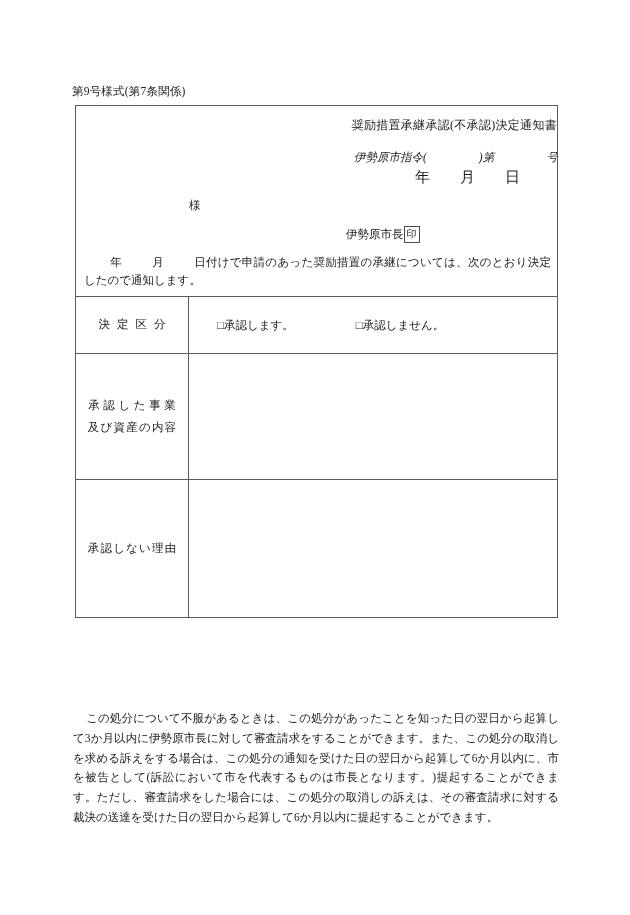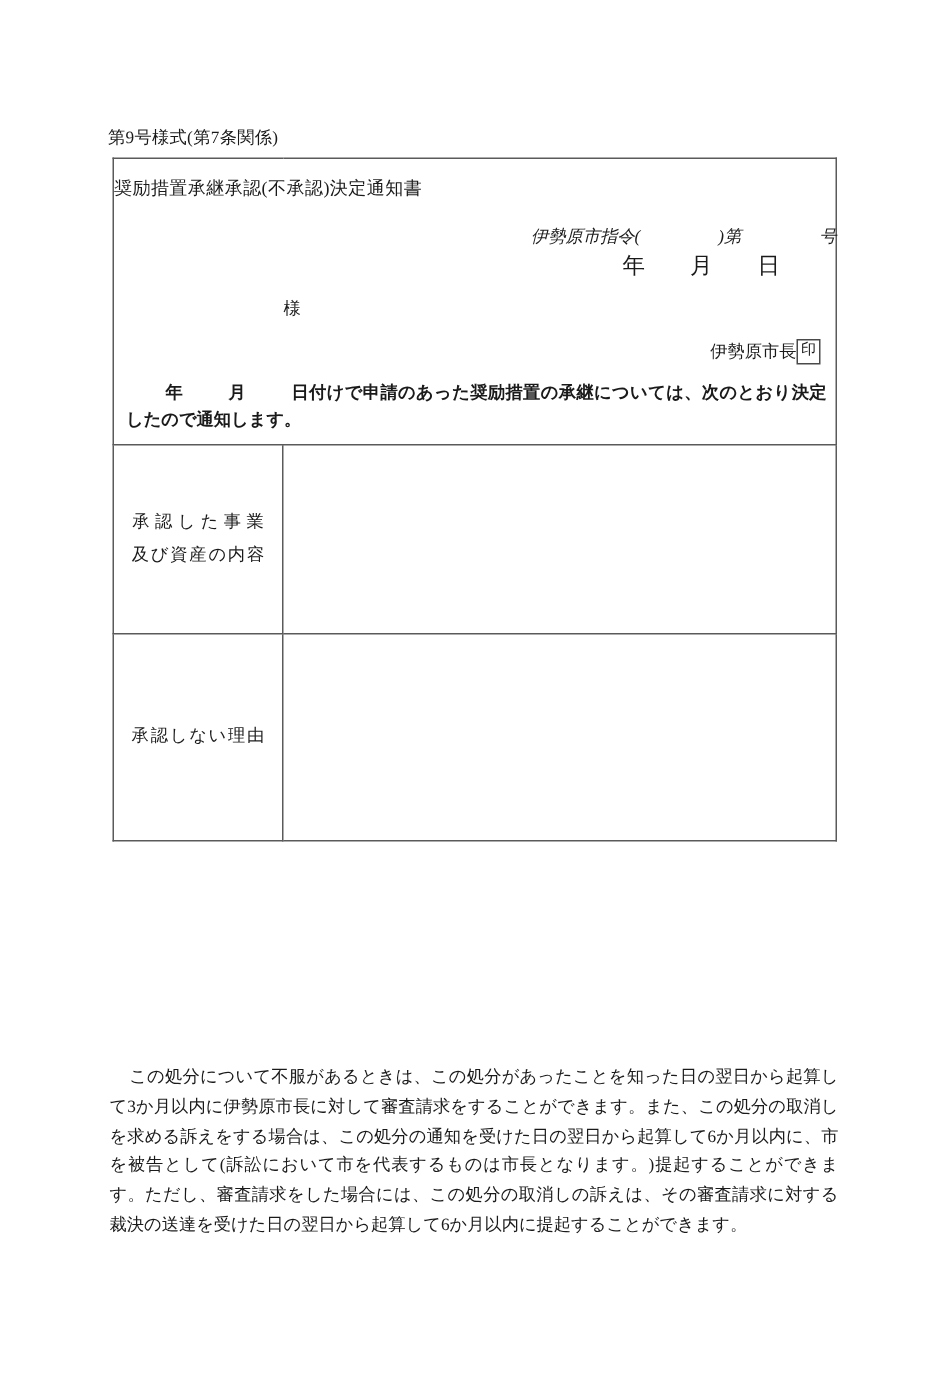--- a/index.html
+++ b/index.html
@@ -51,21 +51,21 @@
   
   .header-cell {
     height: 190px;
     position: relative;
   }
   .doc-title {
     position: absolute;
     left: 0;
     right: 0;
     top: 11px;
-    text-align: left;
+    text-align: right;
     font-size: 12px;
     letter-spacing: 0.3px;
   }
   .doc-number {
     position: absolute;
     left: 278px;
     top: 44px;
     font-size: 11.5px;
     white-space: nowrap;
     font-style: italic;
@@ -86,38 +86,37 @@
     font-size: 11.5px;
   }
   .issuer-row {
     position: absolute;
     left: 270px;
     right: 10px;
     top: 120px;
     font-size: 11.5px;
     display: flex;
     align-items: center;
-    justify-content: flex-end;
+    justify-content: flex-start;
   }
   .seal-box {
     display: inline-block;
     border: 1px solid #4a4a4a;
     font-size: 10px;
     line-height: 1;
     padding: 2px 2px 3px 2px;
   }
   .body-text {
     position: absolute;
     left: 8px;
     right: 6px;
     top: 148px;
     font-size: 11.5px;
     line-height: 1.55;
     text-align: justify;
-    font-weight: bold;
   }
   .body-text .indent { display: inline-block; width: 26px; }
   .body-text .gap-d { display: inline-block; width: 30px; }
 
   
   .label-cell {
     width: 113px;
     text-align: center;
     font-size: 11.5px;
   }
@@ -202,20 +201,34 @@
             <span class="seal-box">印</span>
           </div>
 
           <div class="body-text">
             <span class="indent"></span><span>年</span><span class="gap-d"></span><span>月</span><span class="gap-d"></span><span>日付けで申請のあった奨励措置の承継については、次のとおり決定したので通知します。</span>
           </div>
 
         </td>
       </tr>
 
+      <tr class="row-decision">
+        <td class="label-cell">
+          <div class="label-inner">
+            <span class="label-line sp-wide">決定区分</span>
+          </div>
+        </td>
+        <td class="value-cell">
+          <div class="decision-options">
+            <span><span>□</span><span>承認します。</span></span>
+            <span class="opt-gap"></span>
+            <span><span>□</span><span>承認しません。</span></span>
+          </div>
+        </td>
+      </tr>
 
 
       <tr class="row-assets">
         <td class="label-cell">
           <div class="label-inner">
             <span class="label-line sp-mid">承認した事業</span>
             <span class="label-line sp-small">及び資産の内容</span>
           </div>
         </td>
         <td class="value-cell"></td>

